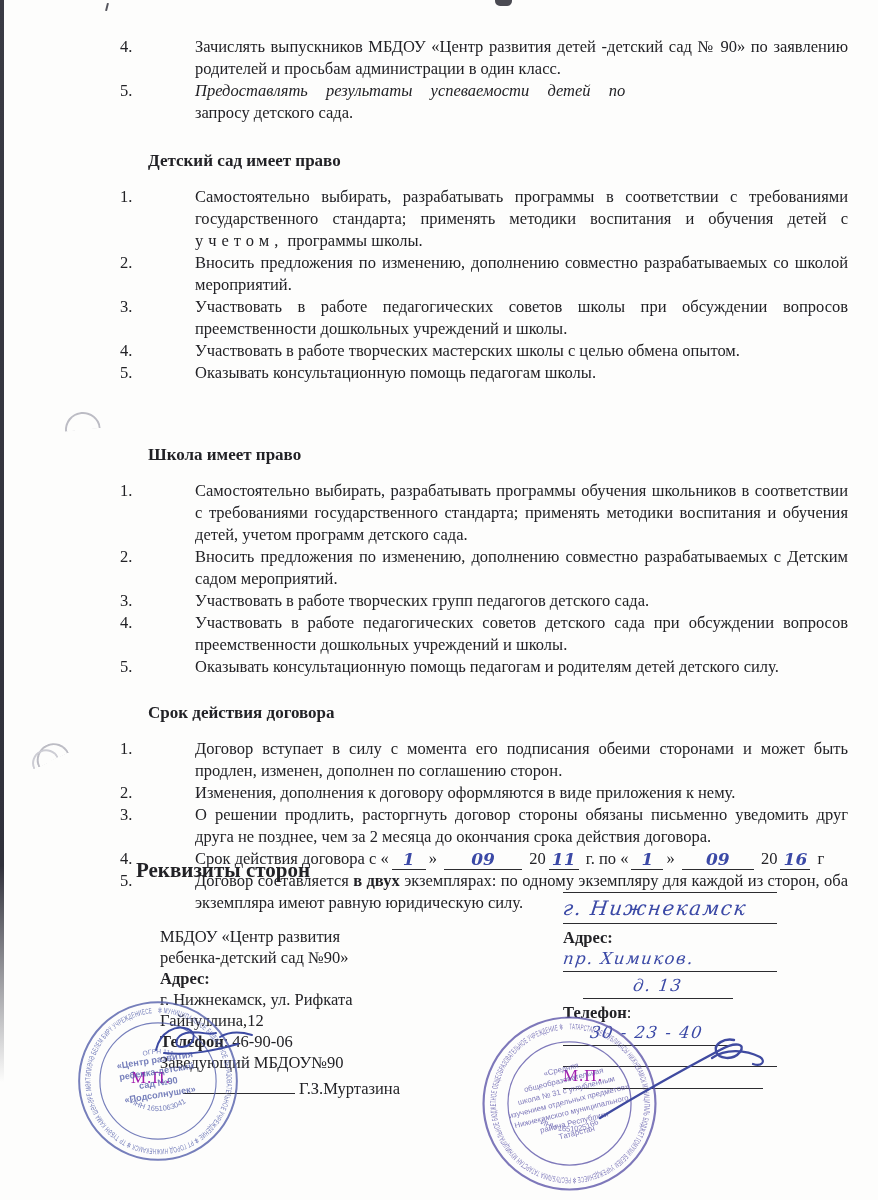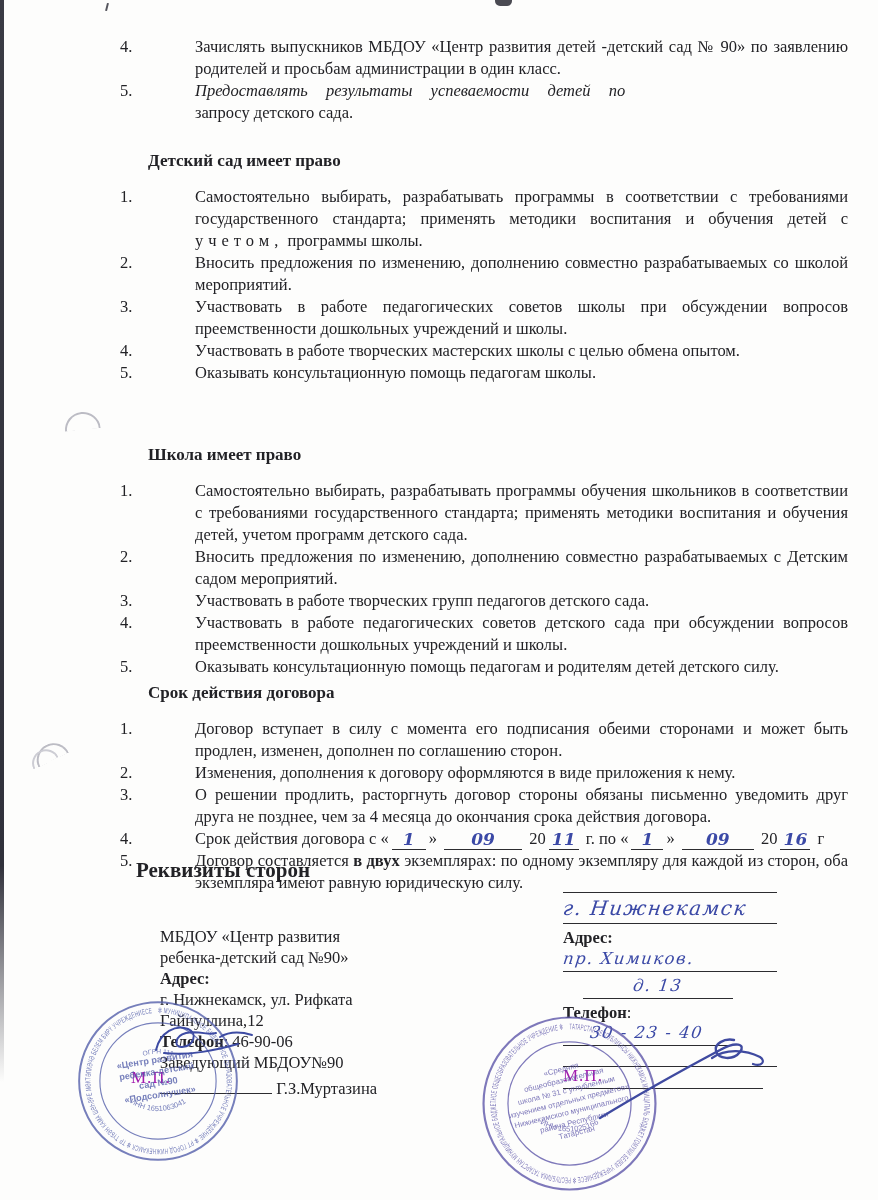--- a/index.html
+++ b/index.html
@@ -17,21 +17,21 @@
   .content{
     position:absolute; left:0; top:0; width:878px;
     padding:36px 30px 0 120px; box-sizing:border-box;
     font-size:16.5px; line-height:22px;
   }
   .li{display:flex;}
   .num{flex:0 0 28px; text-align:left;}
   .txt{flex:1 1 auto; text-align:justify;margin-left:47px;}
   .sec-h{font-weight:bold; margin:26px 0 14px 28px; font-size:17px;}
   .sec-h.h2{margin-top:60px;}
-  .sec-h.h3{margin-top:4px;}
+  .sec-h.h3{margin-top:24px;}
   .spread{word-spacing:14px;font-style:italic;}
   .lspace{letter-spacing:5px;}
   .b{font-weight:bold;}
   .term-line .txt{text-align:left; white-space:nowrap;}
   .hw{
     display:inline-block; text-align:center;
     border-bottom:1.6px solid #2c2c30;
     color:#3b49a6; font-style:italic; font-weight:600;
     font-family:"DejaVu Serif",serif; font-size:17px; line-height:19px;
     vertical-align:bottom; margin:0 3px;
@@ -145,21 +145,21 @@
     <div class="li">
       <span class="num">1.</span>
       <span class="txt">Договор вступает в силу с момента его подписания обеими сторонами и может быть продлен, изменен, дополнен по соглашению сторон.</span>
     </div>
     <div class="li">
       <span class="num">2.</span>
       <span class="txt">Изменения, дополнения к договору оформляются в виде приложения к нему.</span>
     </div>
     <div class="li">
       <span class="num">3.</span>
-      <span class="txt">О решении продлить, расторгнуть договор стороны обязаны письменно уведомить друг друга не позднее, чем за 4 месяца до окончания срока действия договора.</span>
+      <span class="txt">О решении продлить, расторгнуть договор стороны обязаны письменно уведомить друг друга не позднее, чем за 2 месяца до окончания срока действия договора.</span>
     </div>
     <div class="li term-line">
       <span class="num">4.</span>
       <span class="txt">Срок действия договора с  «<span class="hw" style="min-width: 34px;">1</span>» <span class="hw" style="min-width: 78px;">09</span> 20<span class="hw" style="min-width: 30px;">11</span> г. по «<span class="hw" style="min-width: 32px;">1</span>» <span class="hw" style="min-width: 72px;">09</span> 20<span class="hw" style="min-width: 30px;">16</span> г</span>
     </div>
     <div class="li">
       <span class="num">5.</span>
       <span class="txt">Договор составляется <span class="b">в двух</span> экземплярах: по одному экземпляру для каждой из сторон, оба экземпляра имеют равную юридическую силу.</span>
     </div>
   </div>
@@ -167,21 +167,21 @@
   <div class="req-h">Реквизиты сторон</div>
 
   <div class="col col-left">
     <div class="row">МБДОУ «Центр развития</div>
     <div class="row">ребенка-детский сад №90»</div>
     <div class="row lbl">Адрес:</div>
     <div class="row">г. Нижнекамск, ул. Рифката</div>
     <div class="row">Гайнуллина,12</div>
     <div class="row"><span class="lbl">Телефон</span><span>: 46-90-06</span></div>
     <div class="row">Заведующий МБДОУ№90</div>
-    <div class="row" style="margin-top:6px;">
+    <div class="row" style="margin-top:6px;text-align:right;">
       <span style="display:inline-block;width:112px;border-bottom:1.4px solid #2c2c30;height:14px;"></span>
       <span>Г.З.Муртазина</span>
     </div>
   </div>
 
   <div class="col col-right">
     <div class="rule" style="width:214px;"></div>
     <div class="u-row city-row" style="width:214px;">
       <span class="script">г. Нижнекамск</span>
     </div>

